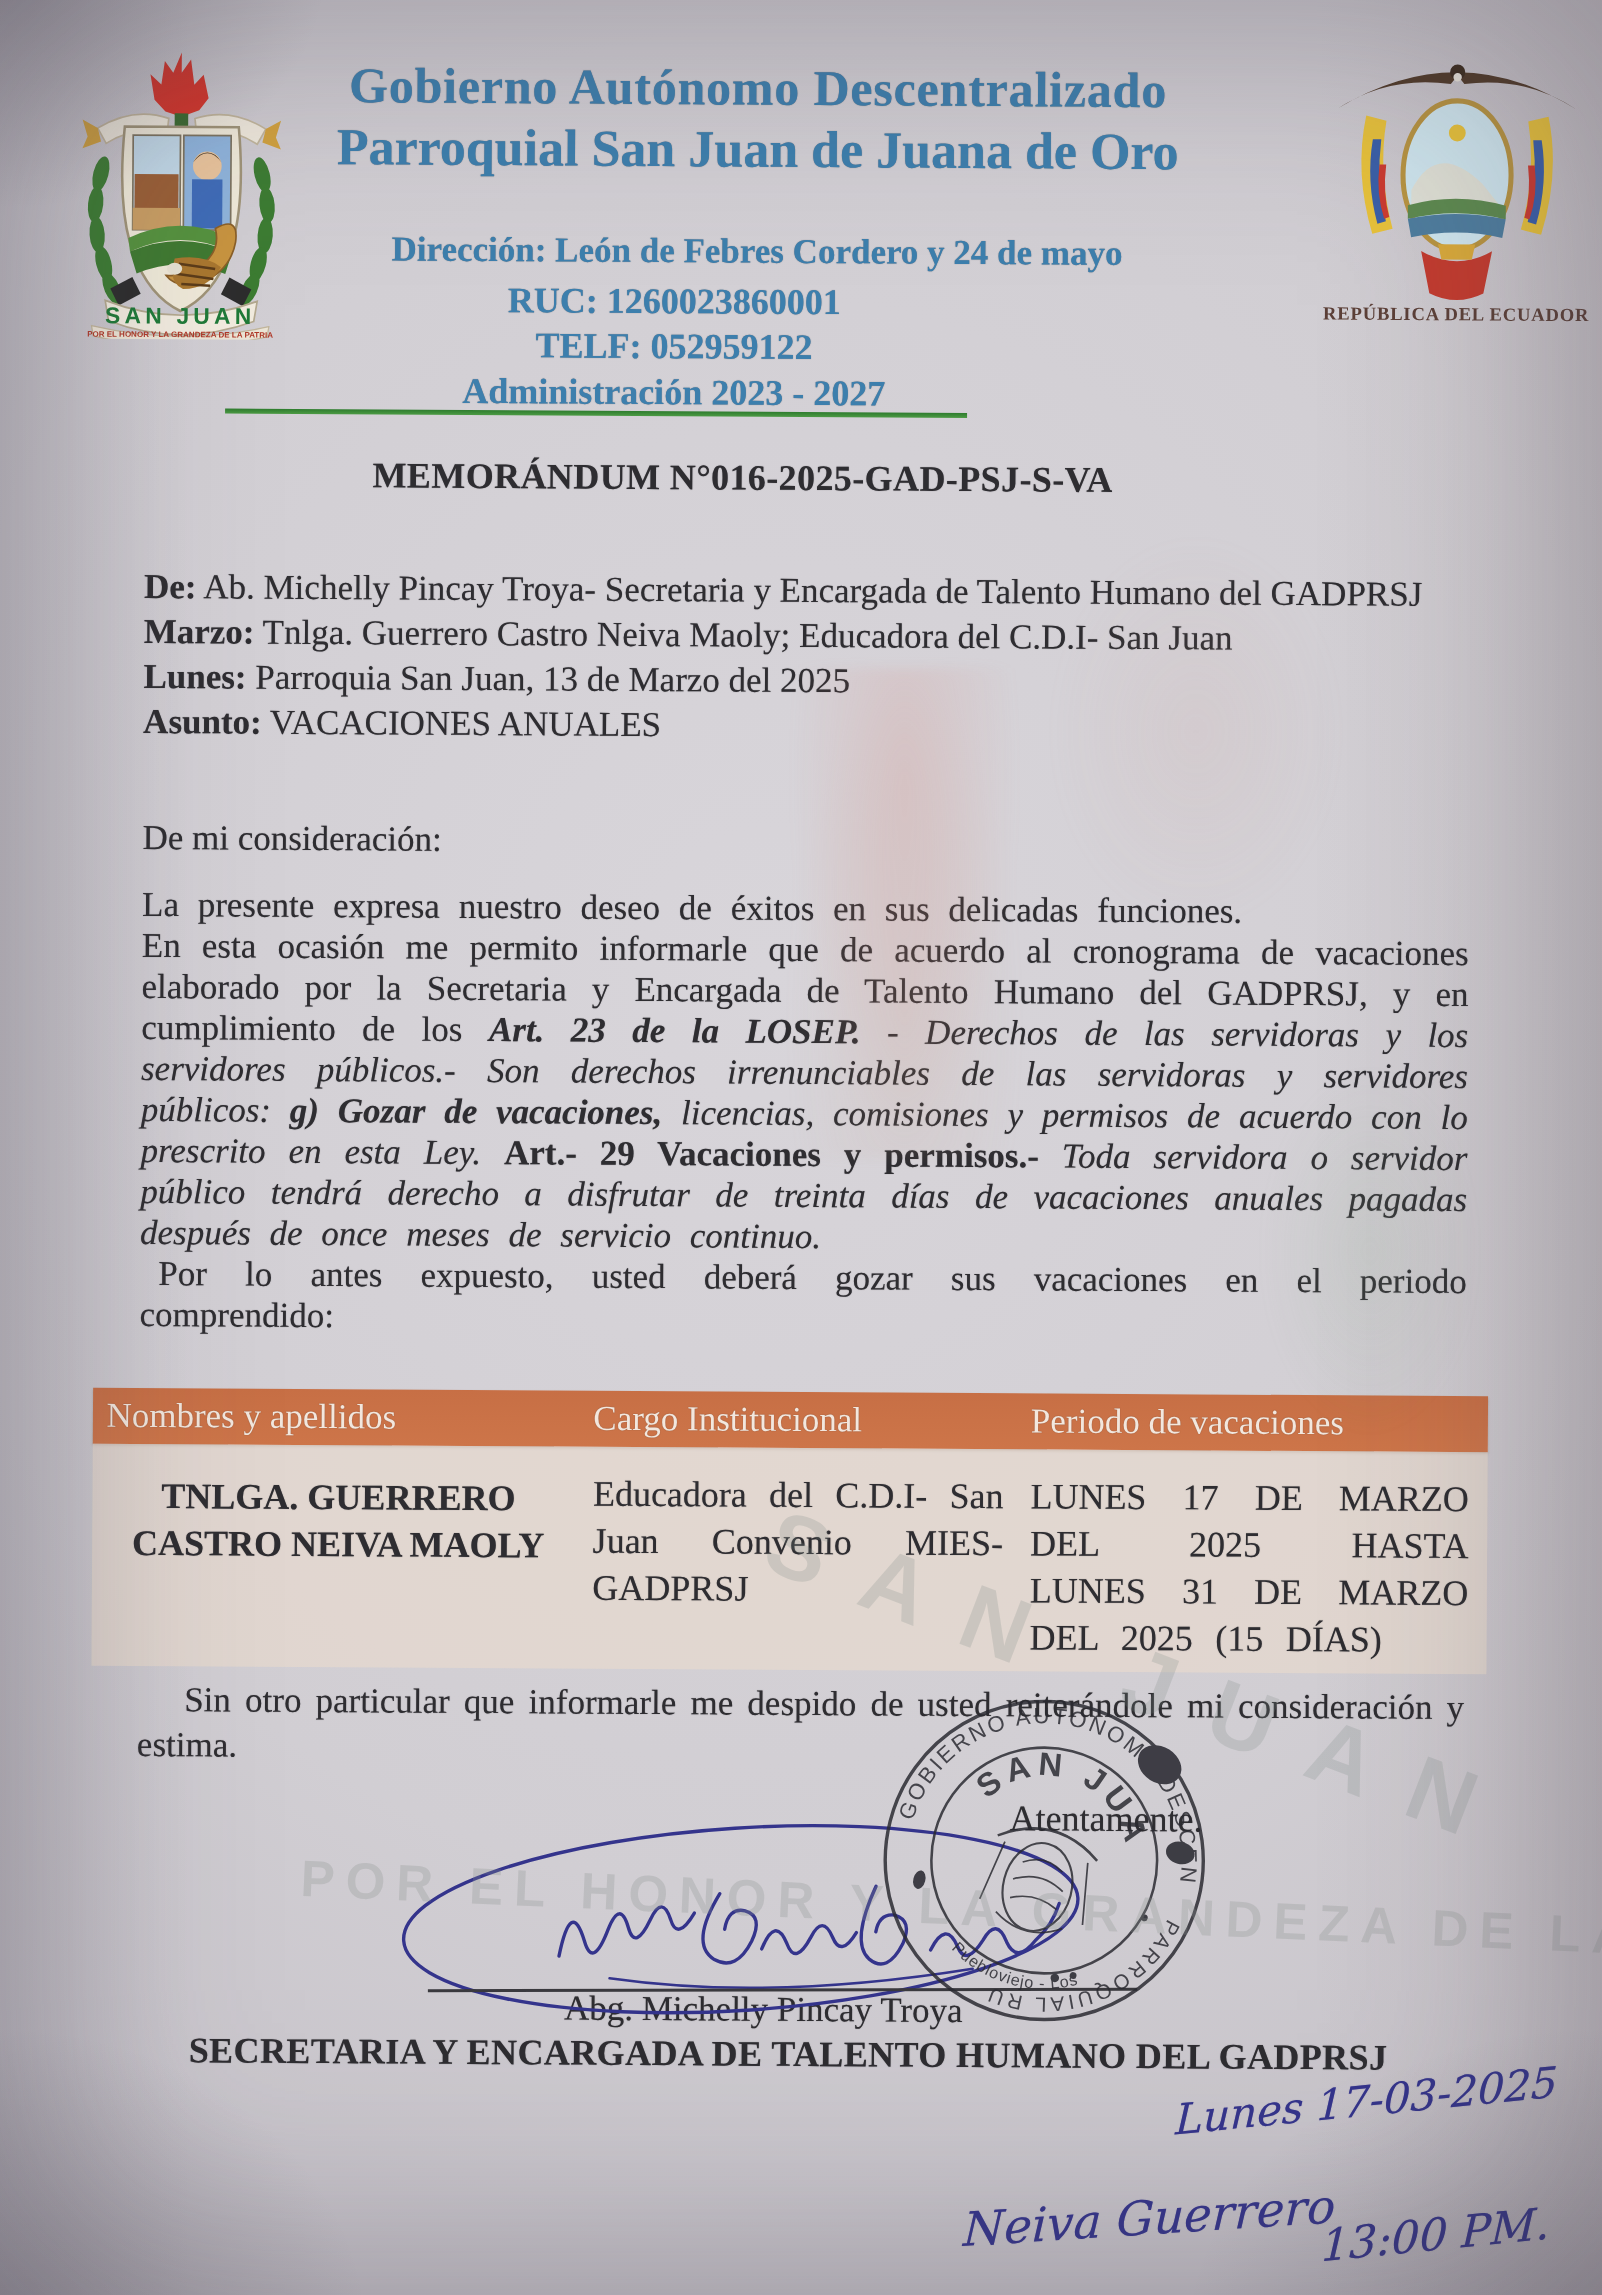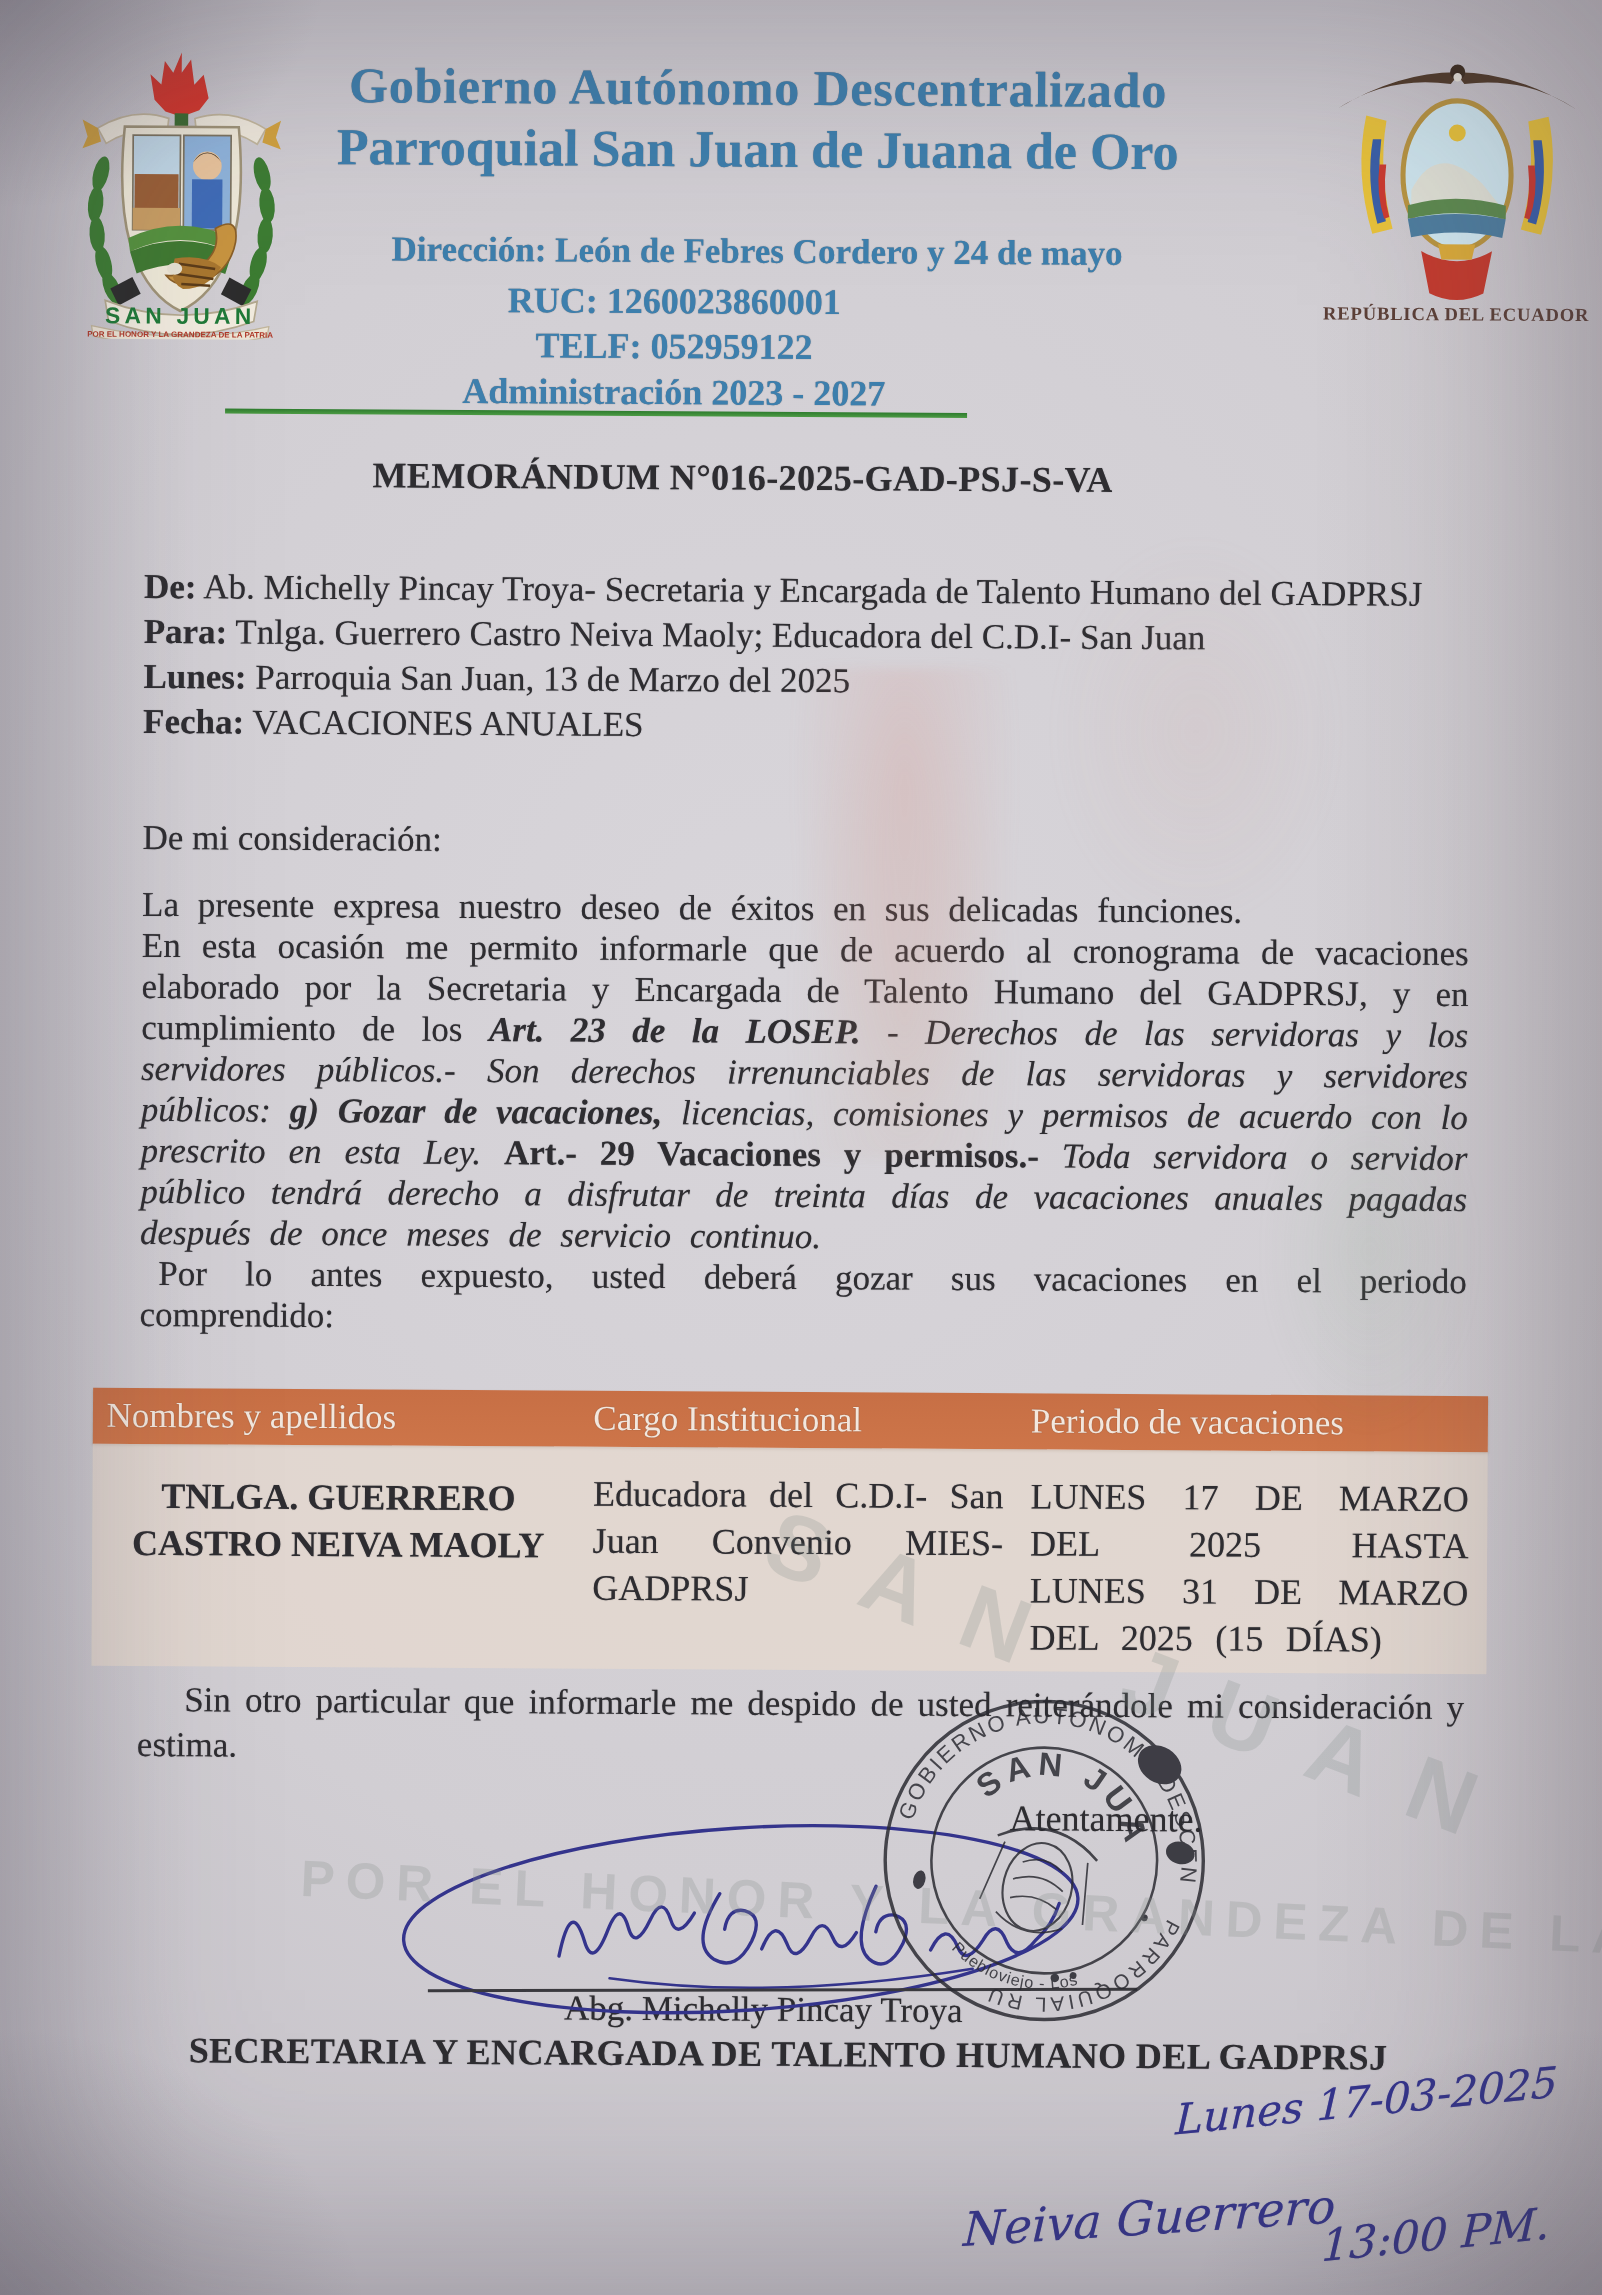--- a/index.html
+++ b/index.html
@@ -166,23 +166,23 @@
     <div class="abs addr doc-text">Dirección: León de Febres Cordero y 24 de mayo</div>
     <div class="abs ruc doc-text">RUC: 1260023860001</div>
     <div class="abs telf doc-text">TELF: 052959122</div>
     <div class="abs admin doc-text">Administración 2023 - 2027</div>
     <div class="abs green-rule"></div>
 
     <div class="abs memo-title doc-text">MEMORÁNDUM N°016-2025-GAD-PSJ-S-VA</div>
 
     <div class="abs meta doc-text">
       <div><b>De:</b><span> Ab. Michelly Pincay Troya- Secretaria y Encargada de Talento Humano del GADPRSJ</span></div>
-      <div><b>Para:</b><span> Tnlga. Guerrero Castro Neiva Maoly; Educadora del C.D.I- San Juan</span></div>
+      <div><b>Marzo:</b><span> Tnlga. Guerrero Castro Neiva Maoly; Educadora del C.D.I- San Juan</span></div>
       <div><b>Lunes:</b><span> Parroquia San Juan, 13 de Marzo del 2025</span></div>
-      <div><b>Fecha:</b><span> VACACIONES ANUALES</span></div>
+      <div><b>Asunto:</b><span> VACACIONES ANUALES</span></div>
     </div>
 
     <div class="abs salutation doc-text">De mi consideración:</div>
 
     <div class="abs bodytext doc-text">
       <p>La presente expresa nuestro deseo de éxitos en sus delicadas funciones.</p>
       <p><span>En esta ocasión me permito informarle que de acuerdo al cronograma de vacaciones elaborado por la Secretaria y Encargada de Talento Humano del GADPRSJ, y  en cumplimiento de los </span><span class="bi">Art. 23 de la LOSEP.</span><span class="i"> - Derechos de las servidoras y los servidores públicos.- Son derechos irrenunciables de las servidoras y servidores públicos: </span><span class="bi">g) Gozar de vacaciones,</span><span class="i"> licencias, comisiones y permisos de acuerdo con lo prescrito en esta Ley. </span><span class="b">Art.- 29 Vacaciones y permisos.-</span><span class="i"> Toda servidora o servidor público tendrá derecho a disfrutar de treinta días de vacaciones anuales pagadas después de once meses de servicio continuo.</span></p>
       <p class="p3">Por lo antes expuesto, usted deberá gozar sus vacaciones en el periodo comprendido:</p>
     </div>
 

